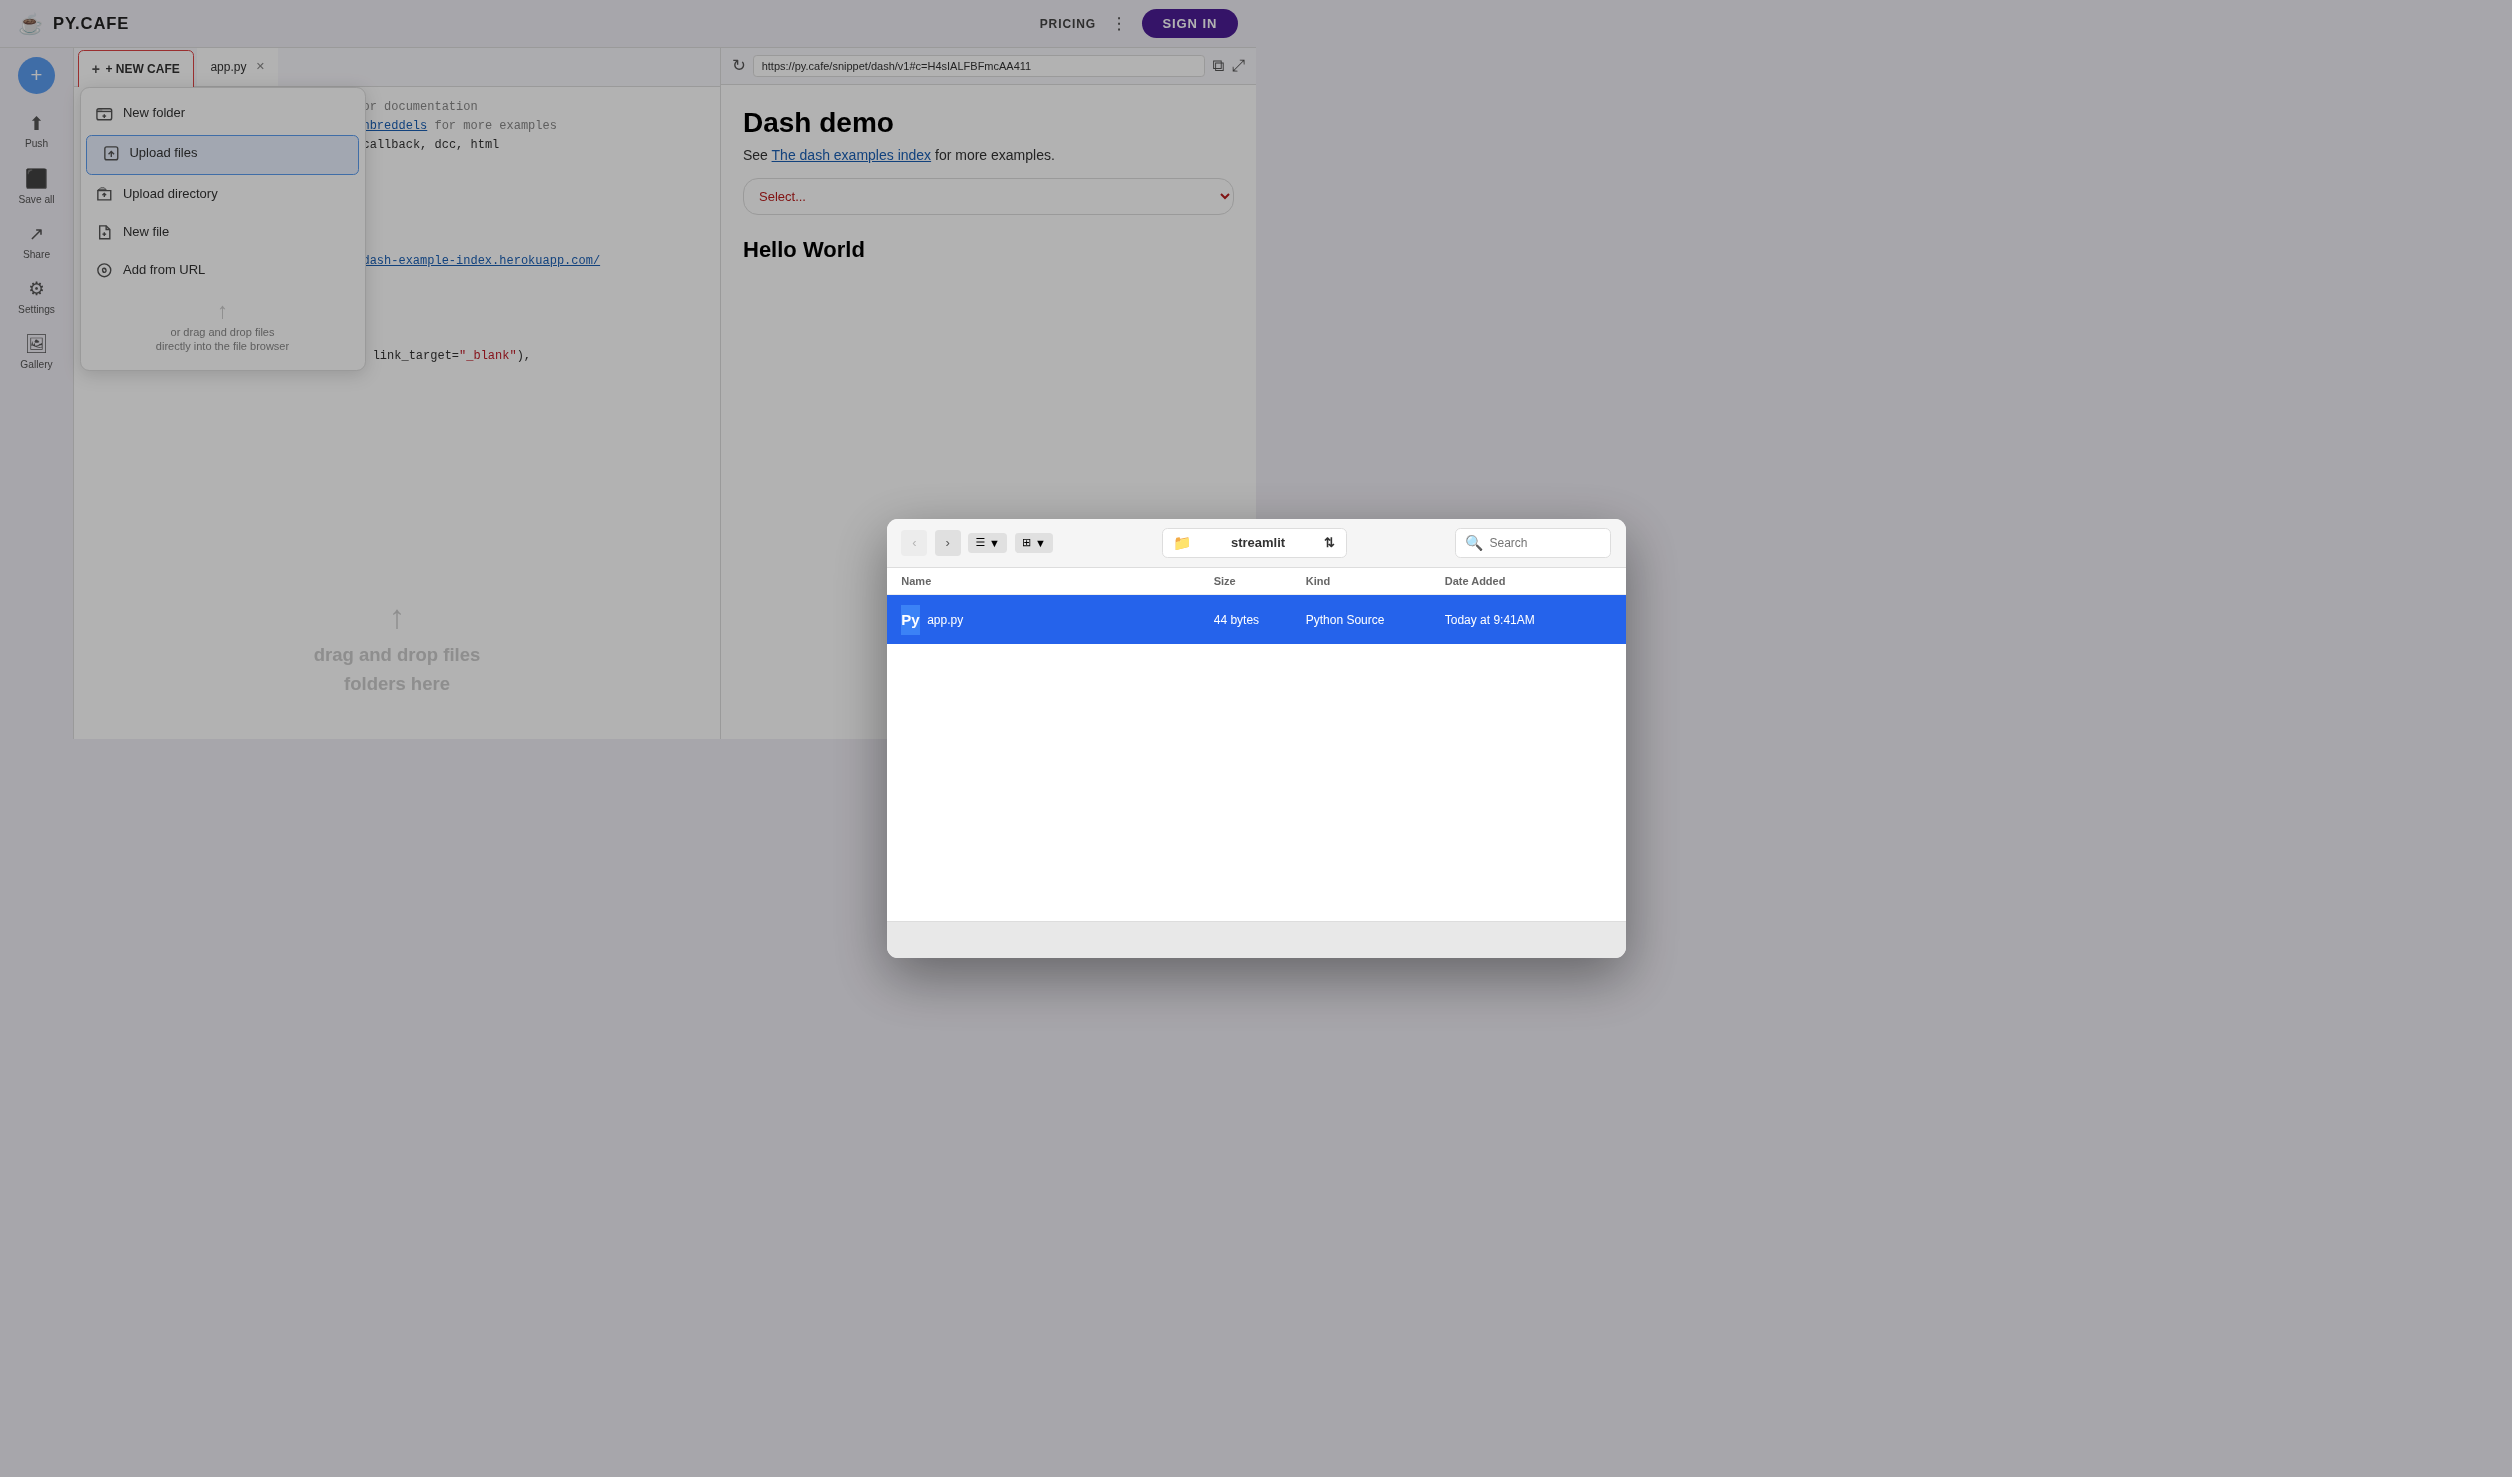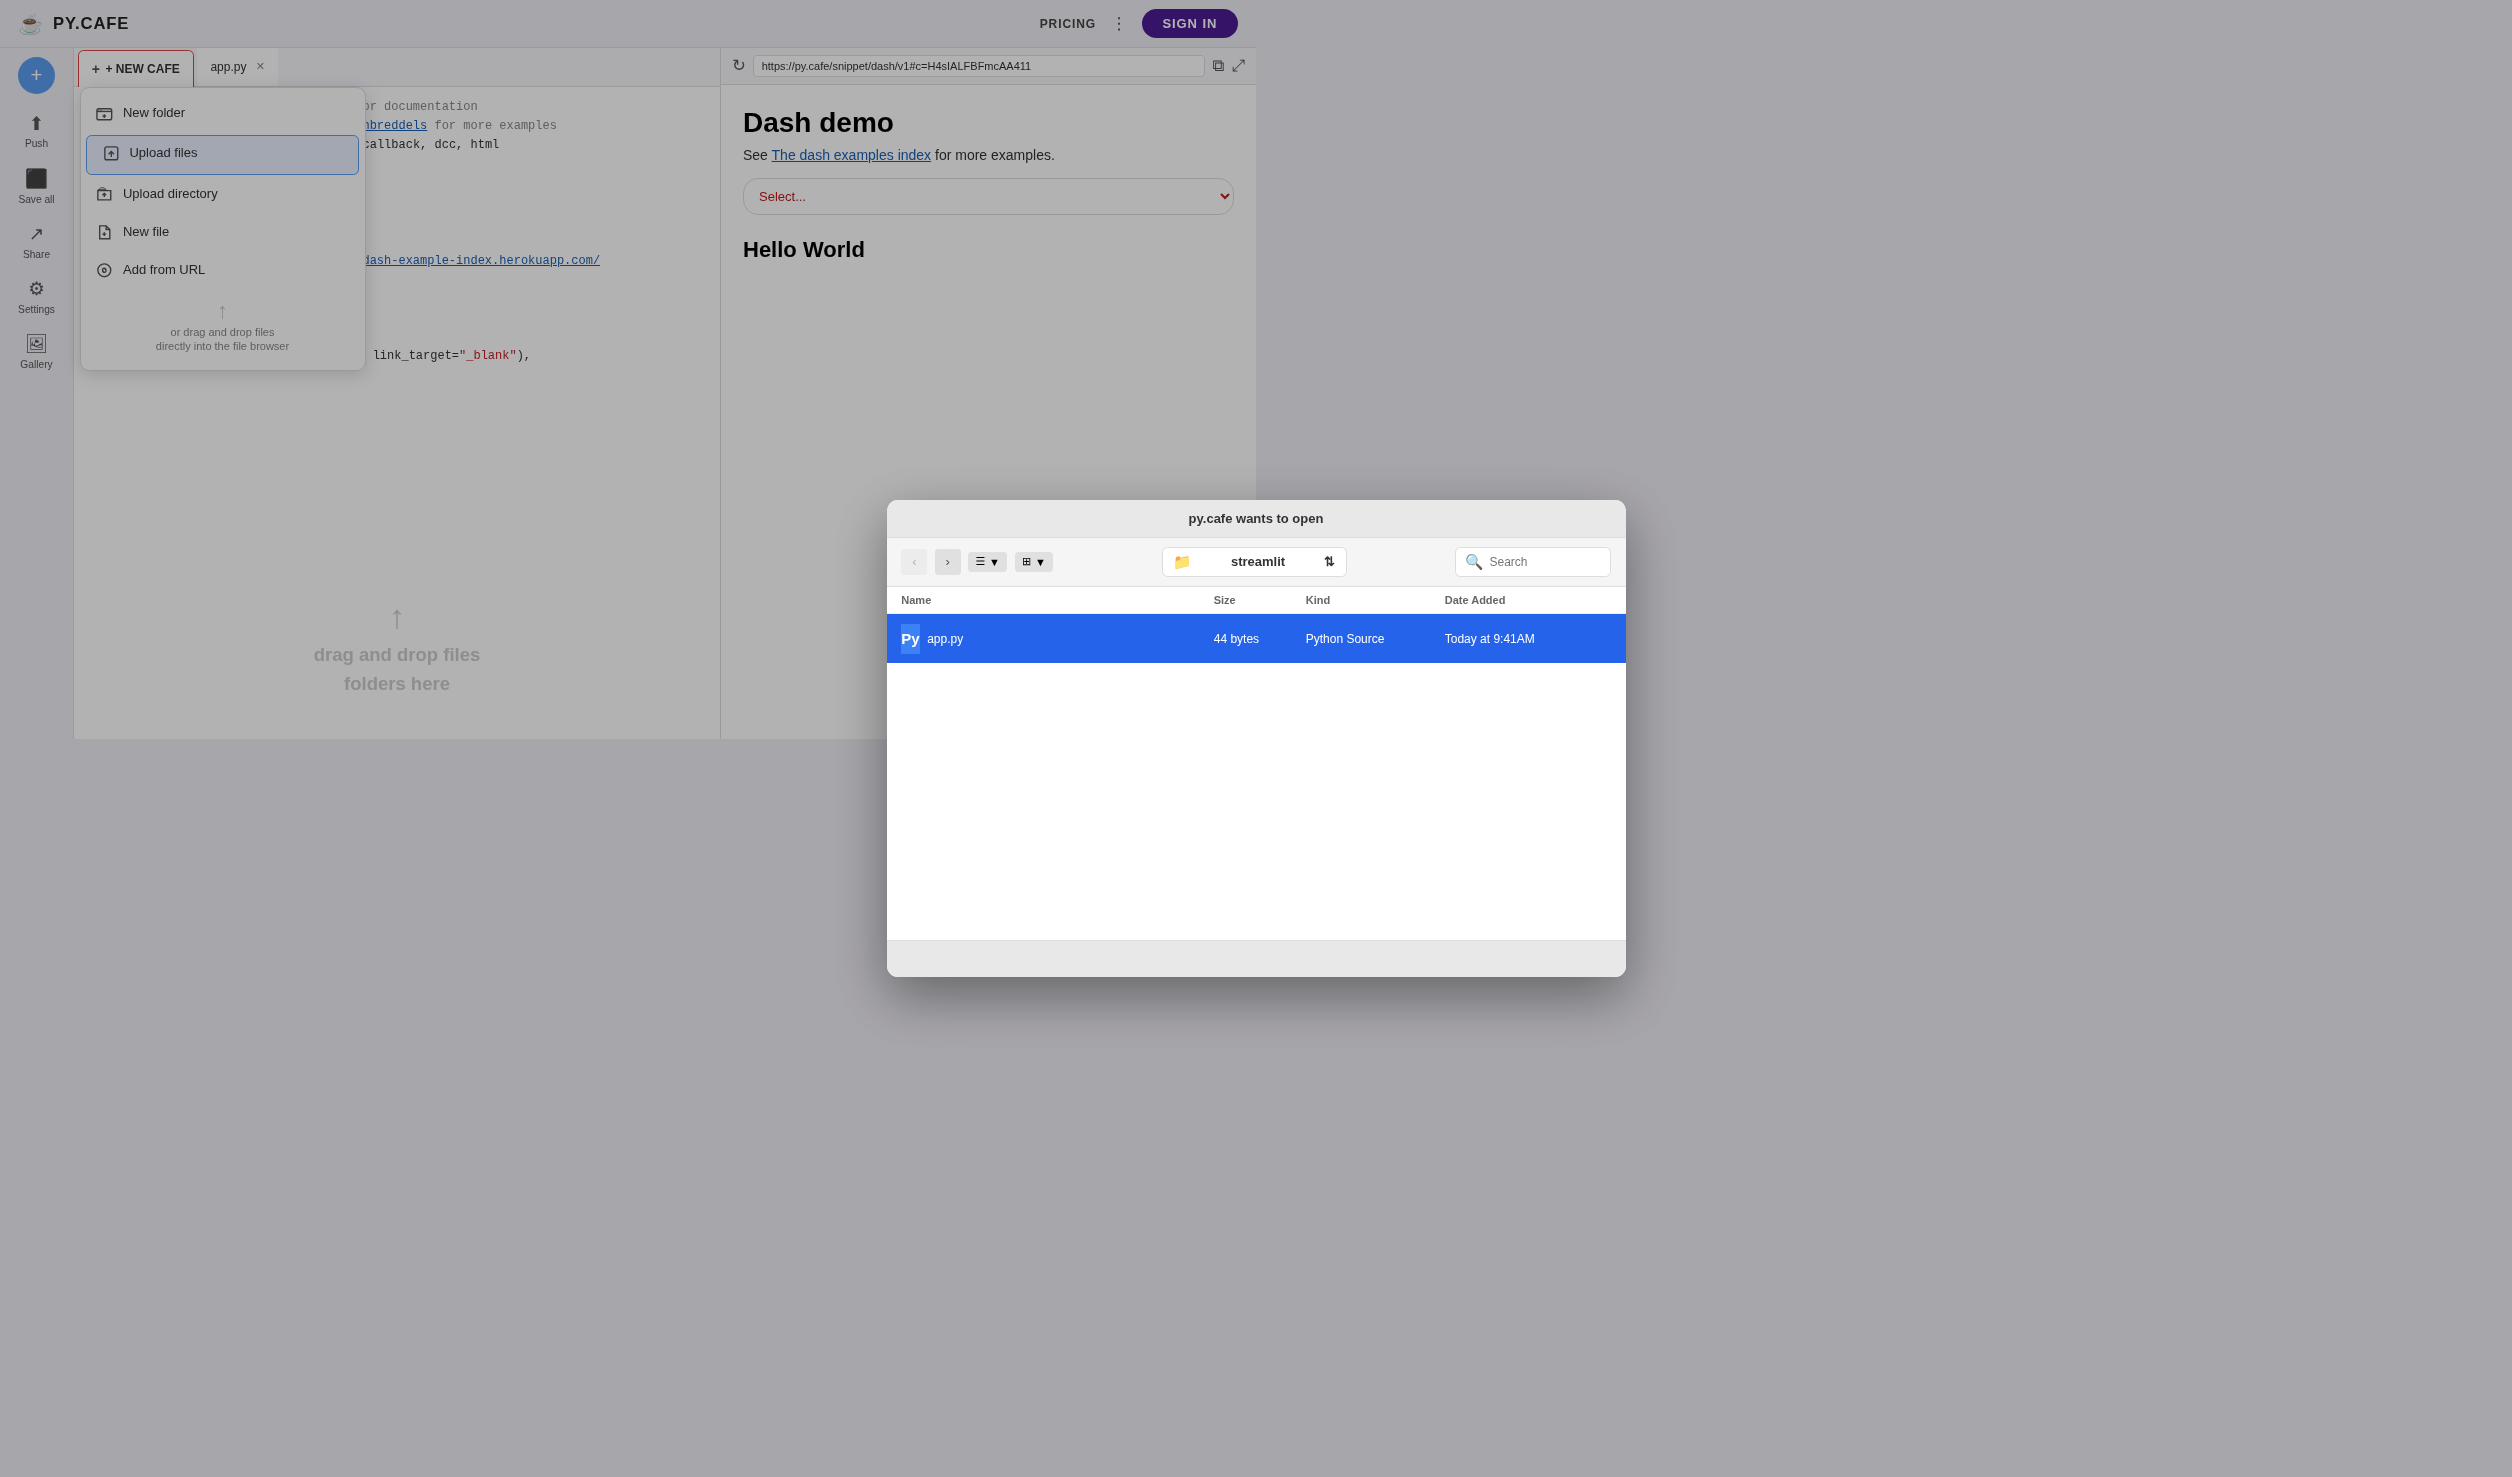--- a/index.html
+++ b/index.html
@@ -641,21 +641,20 @@
       <select class="preview-select">
         <option value="" disabled="" selected="">Select...</option>
       </select>
       <h2 class="preview-h2">Hello World</h2>
     </div>
   </div>
 </div>
 
 <div class="file-dialog-overlay">
   <div class="file-dialog">
-    <div class="dialog-titlebar">py.cafe wants to open</div>
     <div class="dialog-toolbar">
       <button class="nav-btn" disabled="">‹</button>
       <button class="nav-btn">›</button>
       <div class="view-btn">
         <span>☰</span>
           <span>▼</span>
       </div>
       <div class="view-btn">
         <span>⊞</span>
           <span>▼</span>

